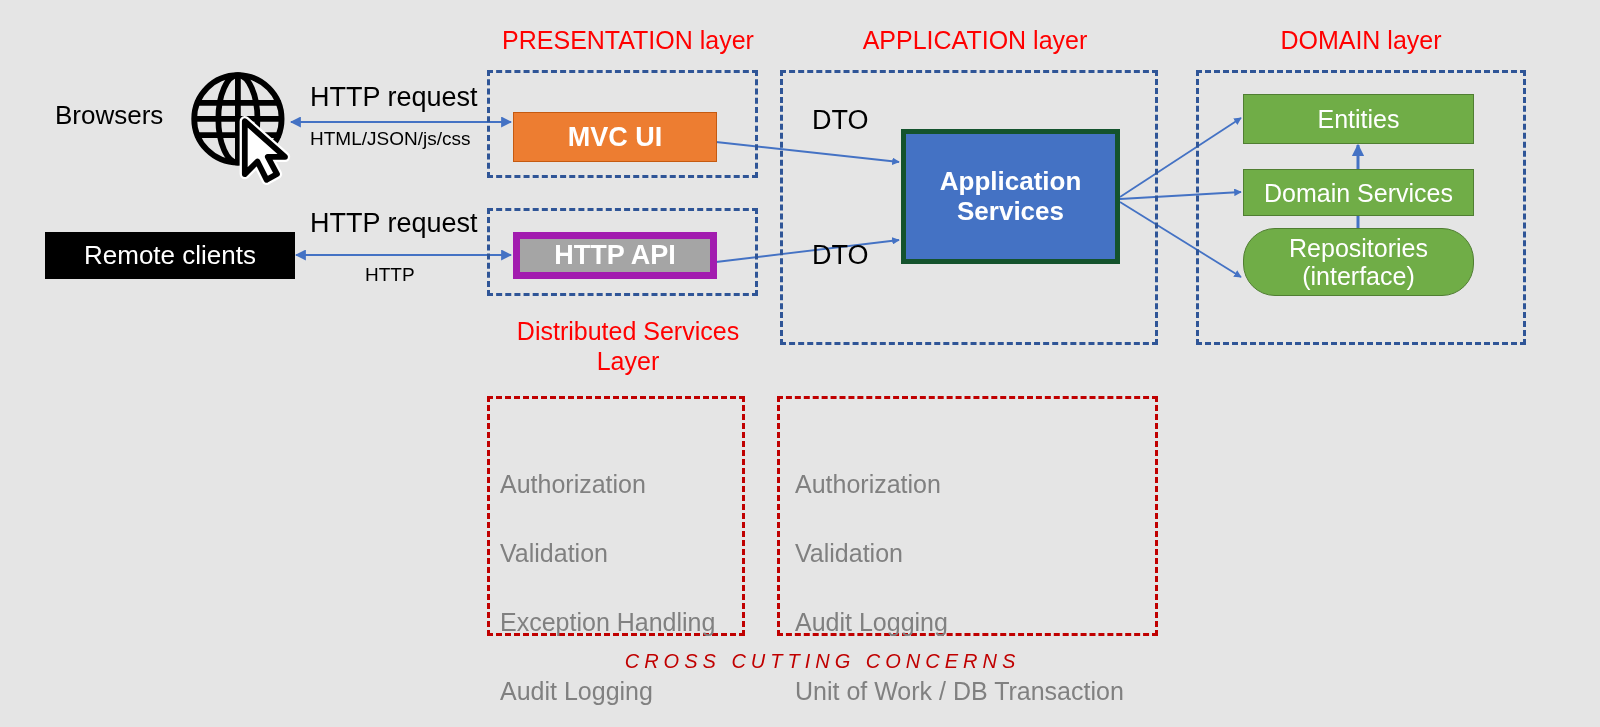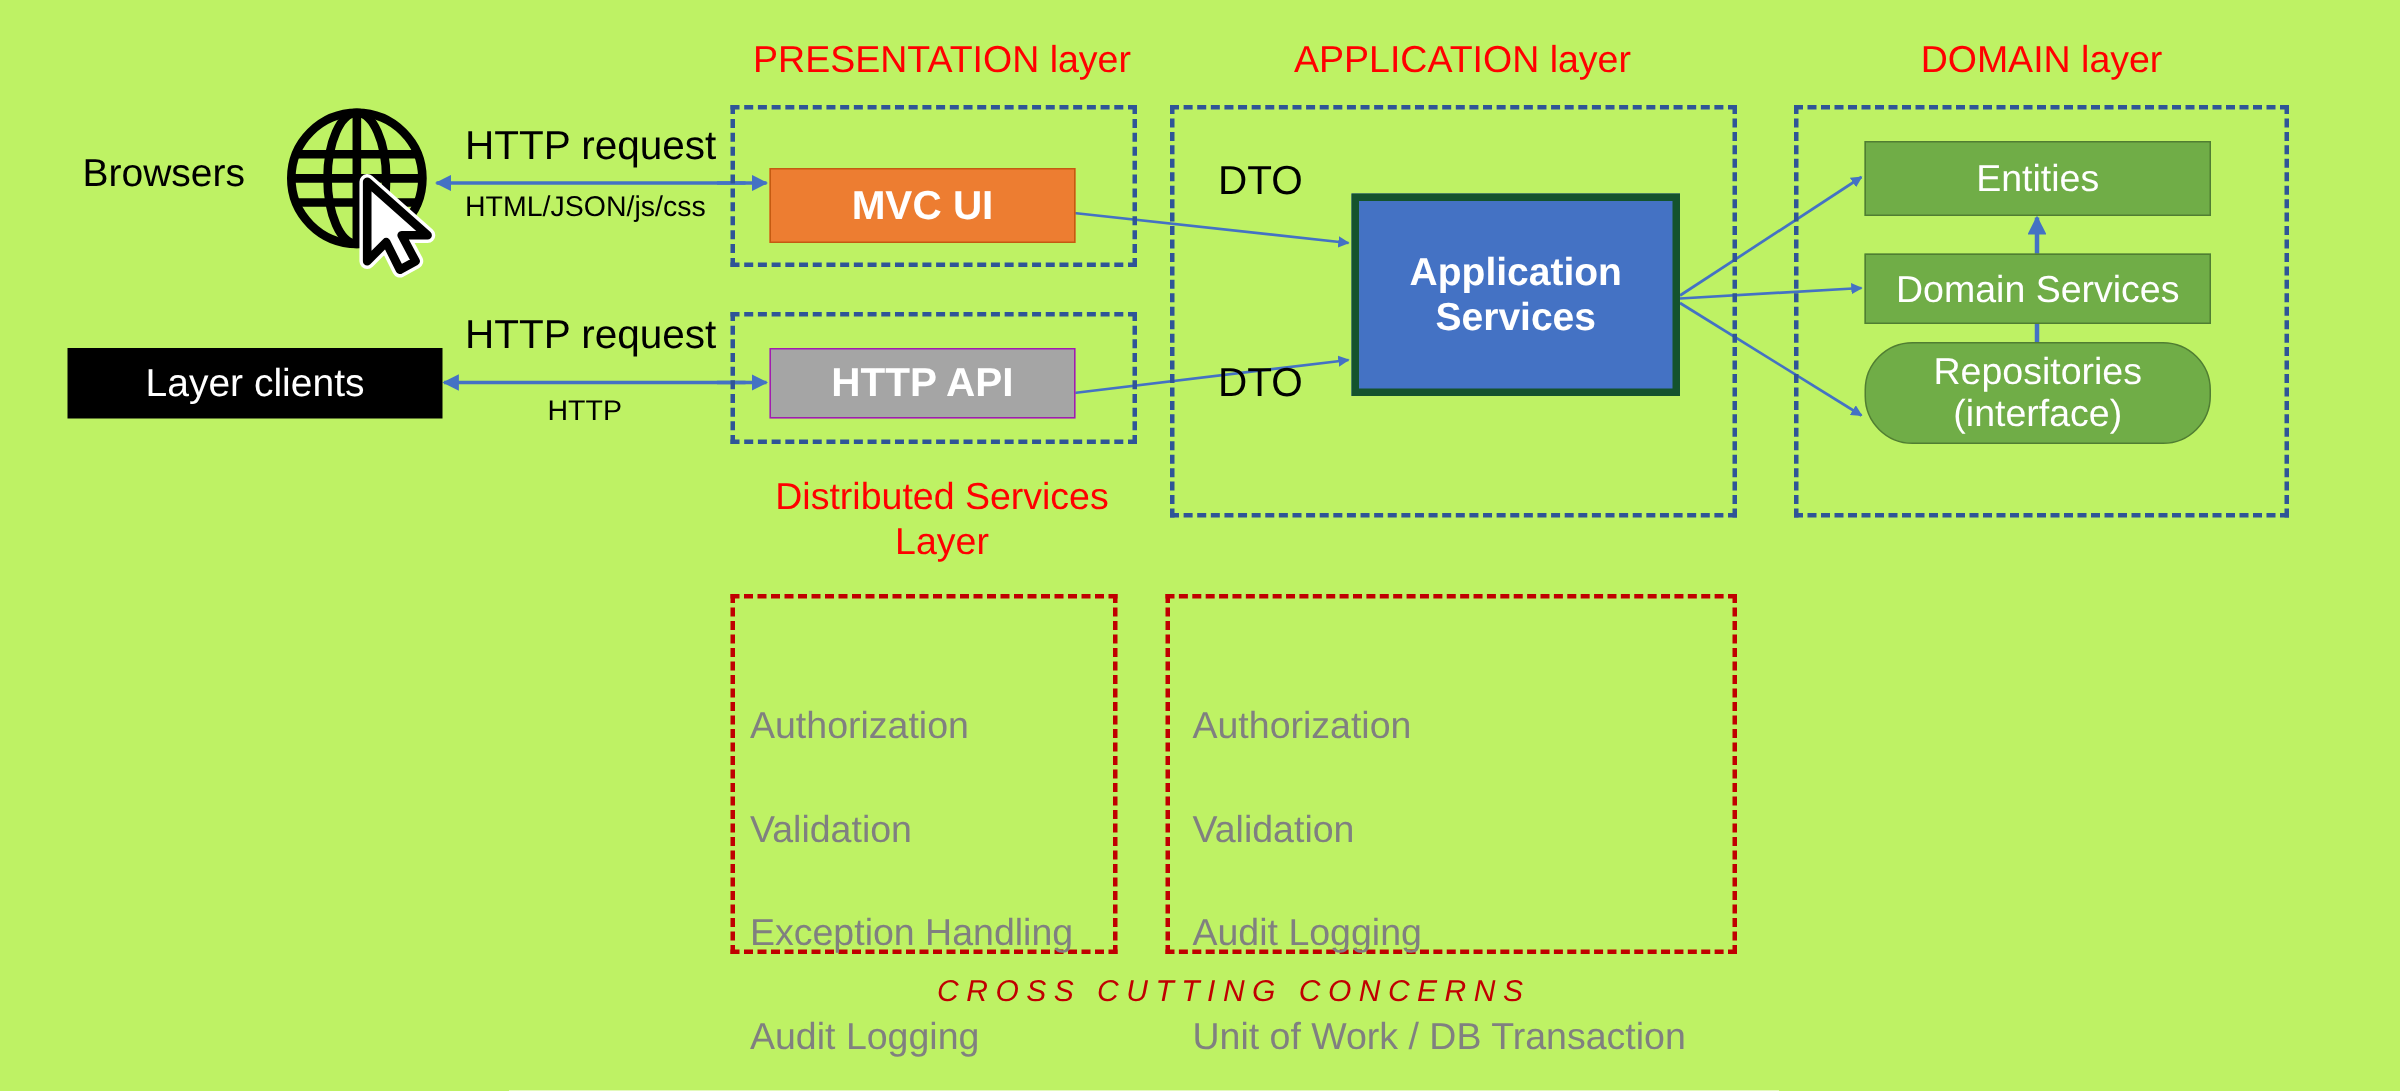--- a/index.html
+++ b/index.html
@@ -9,21 +9,21 @@
     background: #ffffff;
   }
   body {
     font-family: "Liberation Sans", sans-serif;
     -webkit-font-smoothing: antialiased;
   }
   #canvas {
     position: relative;
     width: 1600px;
     height: 727px;
-    background: #bef264;
+    background: #e5e5e5;
     overflow: hidden;
   }
   .abs { position: absolute; }
 
   
   .layer-caption {
     color: #FF0000;
     font-size: 25px;
     font-weight: 400;
     text-align: center;
@@ -54,21 +54,21 @@
     line-height: 1.12;
   }
   .node-mvc {
     background: #ED7D31;
     border: 1px solid #C55A11;
     font-size: 27px;
     font-weight: bold;
   }
   .node-api {
     background: #A5A5A5;
-    border: 1px solid #a21caf;
+    border: 7px solid #a21caf;
     font-size: 27px;
     font-weight: bold;
     justify-content: center;
   }
   .node-app {
     background: #4472C4;
     border: 5px solid #14532d;
     font-size: 26px;
     font-weight: bold;
   }
@@ -181,21 +181,21 @@
       <line x1="9" y1="32" x2="83" y2="32"></line>
       <line x1="8" y1="46" x2="84" y2="46"></line>
       <line x1="9" y1="60" x2="83" y2="60"></line>
     </g>
 
     <path d="M 52 48 L 52 94 L 63 83 L 71 99 L 80 94 L 72 79 L 87 79 Z" fill="#ffffff" stroke="#ffffff" stroke-width="9" stroke-linejoin="round"></path>
     <path d="M 52 48 L 52 94 L 63 83 L 71 99 L 80 94 L 72 79 L 87 79 Z" fill="#ffffff" stroke="#000000" stroke-width="5" stroke-linejoin="round"></path>
   </svg>
 
   <div class="abs node node-black" style="left:45px; top:232px; width:250px; height:47px;">
-    <span>Layer clients</span>
+    <span>Remote clients</span>
   </div>
 
   <div class="abs label-lg" style="left:310px; top:82px;">HTTP request</div>
 
   <div class="abs label-sm" style="left:310px; top:128px;">HTML/JSON/js/css</div>
 
   <div class="abs label-lg" style="left:310px; top:208px;">HTTP request</div>
 
   <div class="abs label-sm" style="left:365px; top:264px;">HTTP</div>
 

